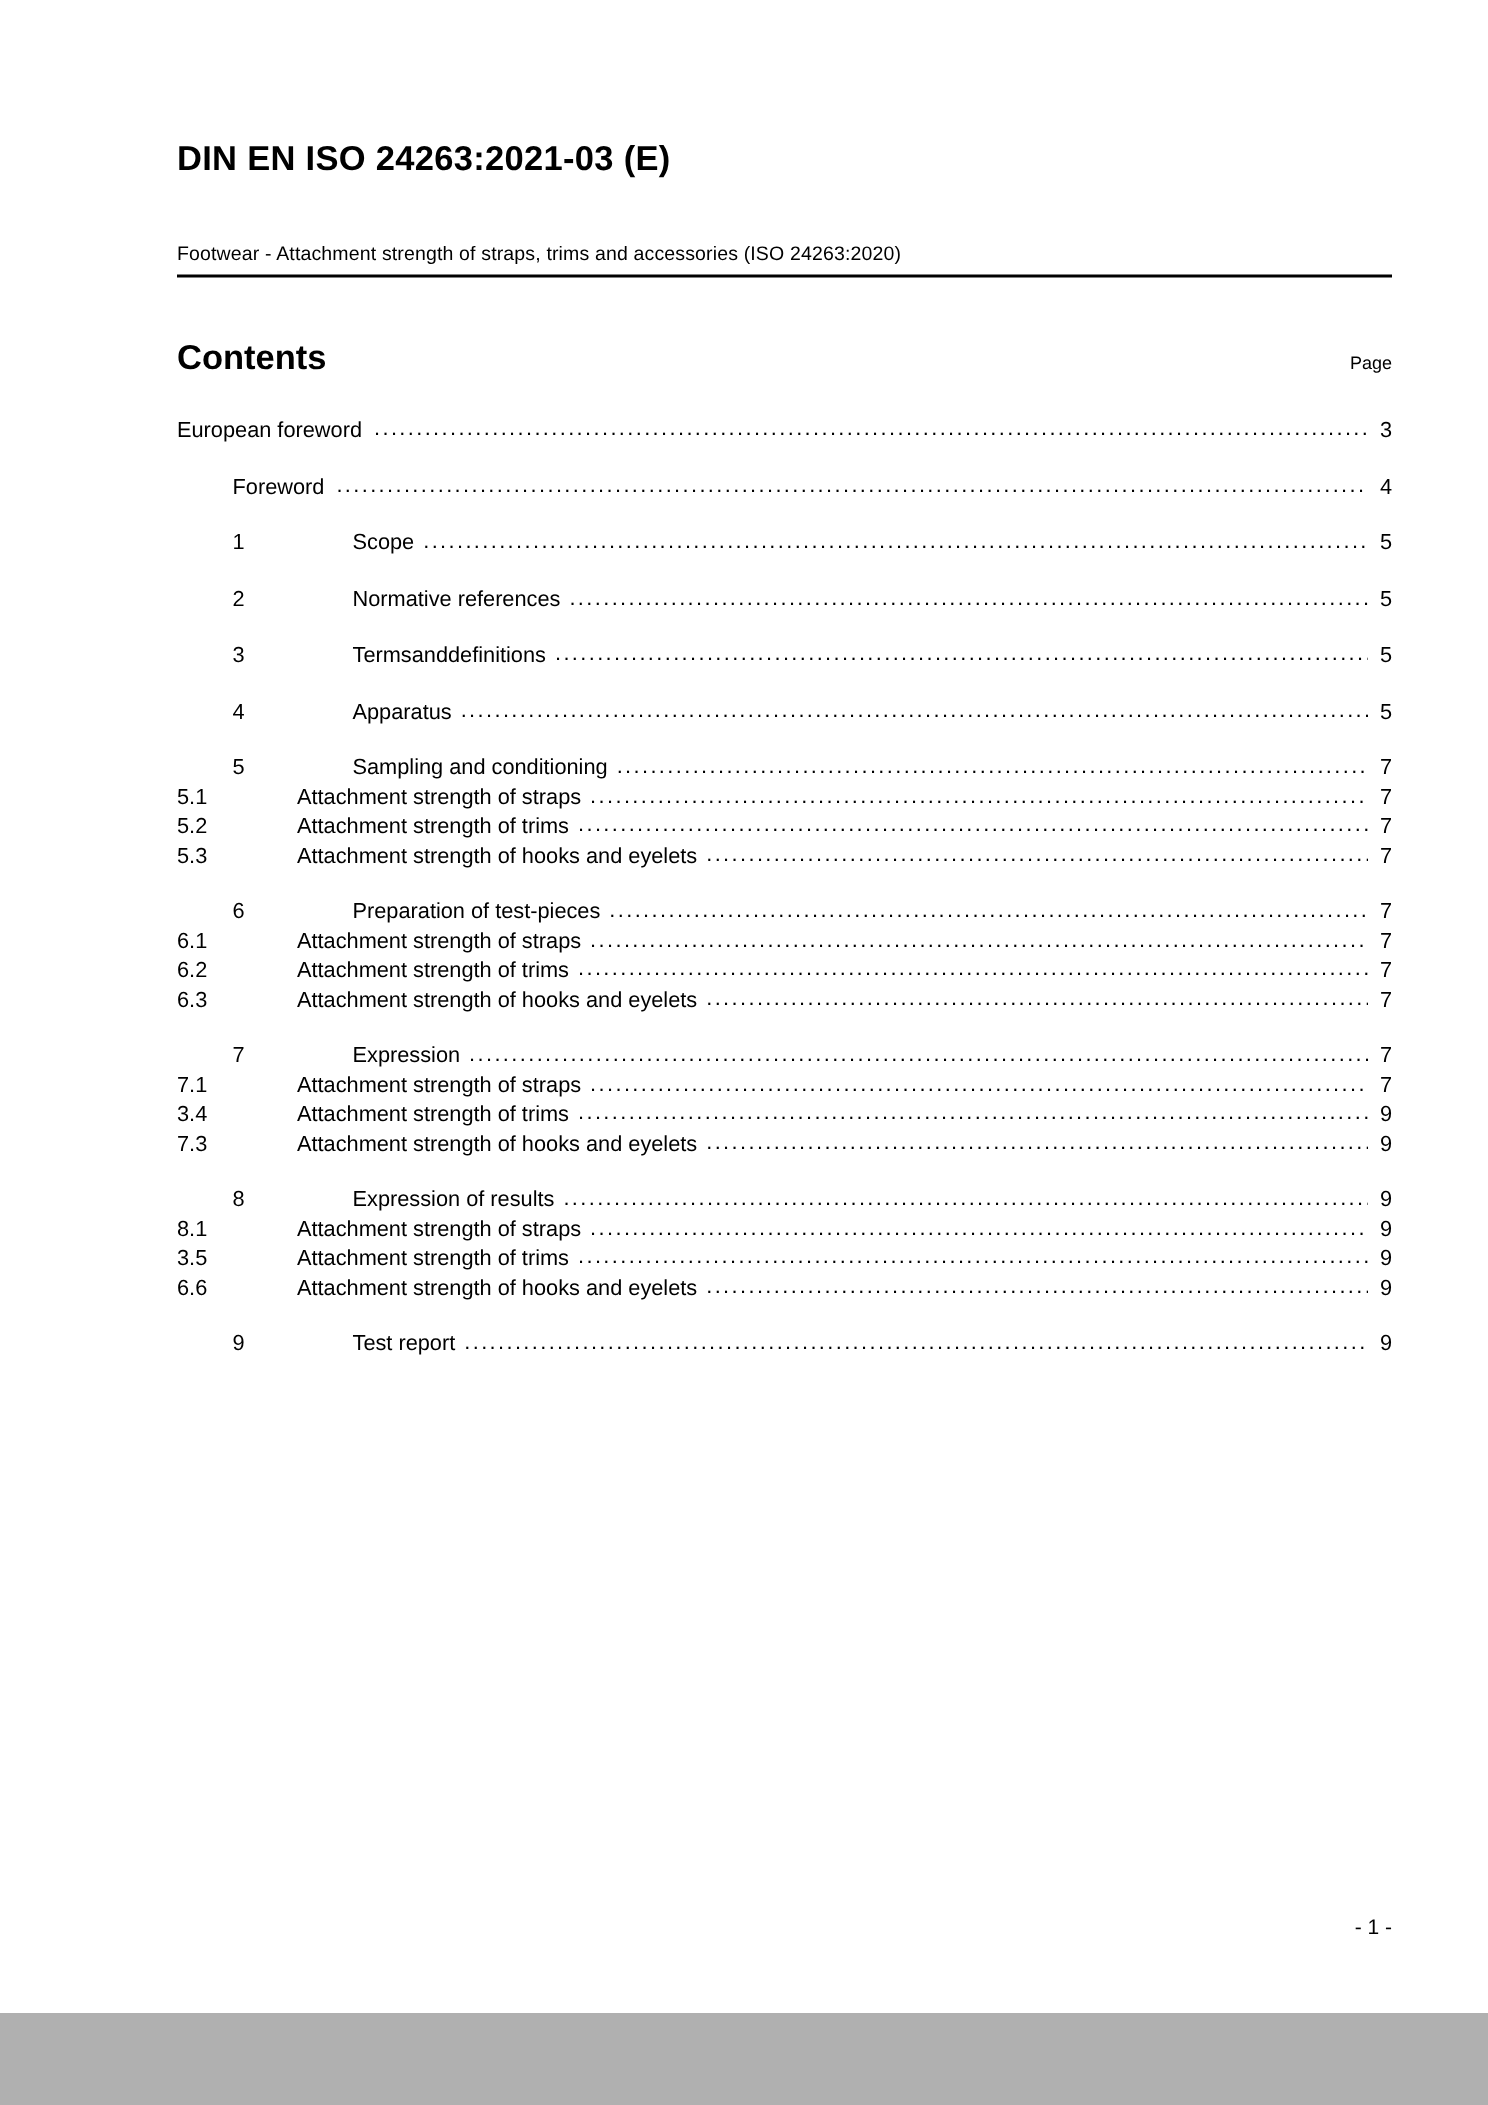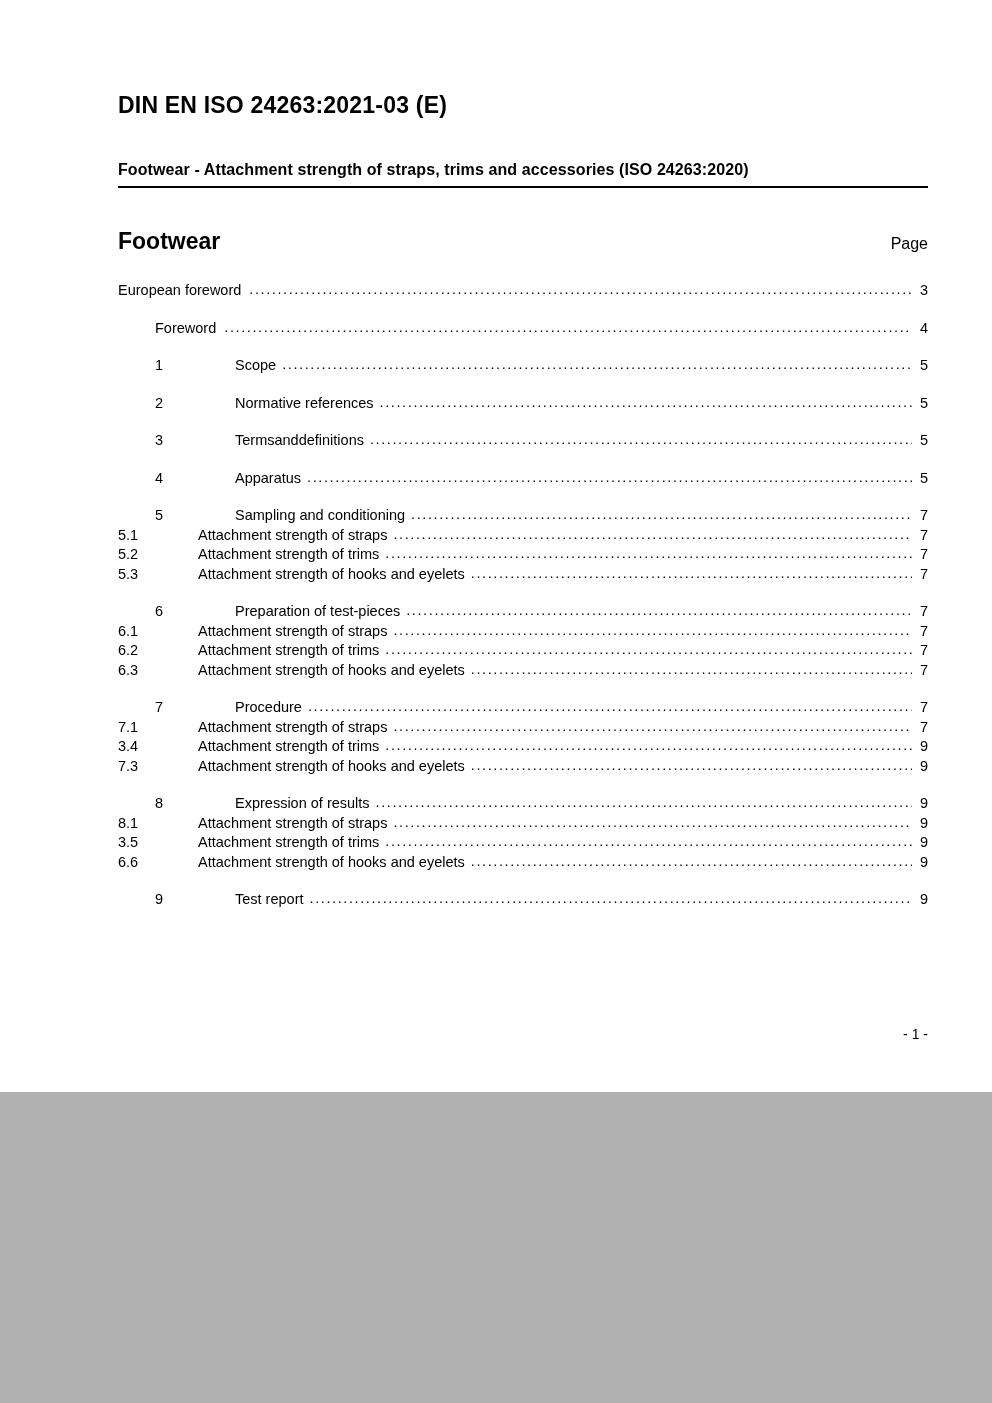--- a/index.html
+++ b/index.html
@@ -3,21 +3,21 @@
 <meta charset="utf-8">
 <style>
   html, body {
     margin: 0;
     padding: 0;
     background: #b0b0b0;
   }
   .page {
     position: relative;
     width: 992px;
-    height: 1092px;
+    height: 1342px;
     background: #ffffff;
     margin: 0 auto;
     box-sizing: border-box;
     font-family: "Liberation Sans", sans-serif;
     color: #000000;
     overflow: hidden;
   }
   .content {
     position: absolute;
     left: 118px;
@@ -31,37 +31,37 @@
     letter-spacing: 0.2px;
     margin-top: 92px;
   }
 
   .title-block {
     margin-top: 42px;
     border-bottom: 2px solid #000;
     padding-bottom: 7px;
   }
   .doc-title {
-    font-size: 16px;
-    font-weight: bold;
+    font-size: 13px;
+    font-weight: normal;
     letter-spacing: 0.1px;
   }
 
   .contents-head {
     margin-top: 40px;
     display: flex;
     align-items: baseline;
     justify-content: space-between;
   }
   .contents-label {
     font-size: 23px;
     font-weight: bold;
   }
   .page-label {
-    font-size: 16px;
+    font-size: 12px;
   }
 
   .toc {
     margin-top: 28px;
   }
   .toc-row {
     display: flex;
     align-items: baseline;
     font-size: 14.5px;
     line-height: 1.0;
@@ -109,21 +109,21 @@
 <div class="page">
   <div class="content">
 
     <div class="doc-number">DIN EN ISO 24263:2021-03 (E)</div>
 
     <div class="title-block">
       <div class="doc-title">Footwear - Attachment strength of straps, trims and accessories (ISO 24263:2020)</div>
     </div>
 
     <div class="contents-head">
-      <div class="contents-label">Footwear</div>
+      <div class="contents-label">Contents</div>
       <div class="page-label">Page</div>
     </div>
 
     <div class="toc" id="toc">
         <div class="toc-row plain">
           <span class="label">European foreword</span>
           <span class="leader">........................................................................................................................................................................................................</span>
           <span class="pg">3</span>
         </div>
         <div class="toc-row gap-lg plain">
@@ -198,21 +198,21 @@
           <span class="pg">7</span>
         </div>
         <div class="toc-row gap-sm">
           <span class="num">6.3</span>
           <span class="label">Attachment strength of hooks and eyelets</span>
           <span class="leader">........................................................................................................................................................................................................</span>
           <span class="pg">7</span>
         </div>
         <div class="toc-row gap-lg">
           <span class="num">7</span>
-          <span class="label">Procedure</span>
+          <span class="label">Expression</span>
           <span class="leader">........................................................................................................................................................................................................</span>
           <span class="pg">7</span>
         </div>
         <div class="toc-row gap-sm">
           <span class="num">7.1</span>
           <span class="label">Attachment strength of straps</span>
           <span class="leader">........................................................................................................................................................................................................</span>
           <span class="pg">7</span>
         </div>
         <div class="toc-row gap-sm">

